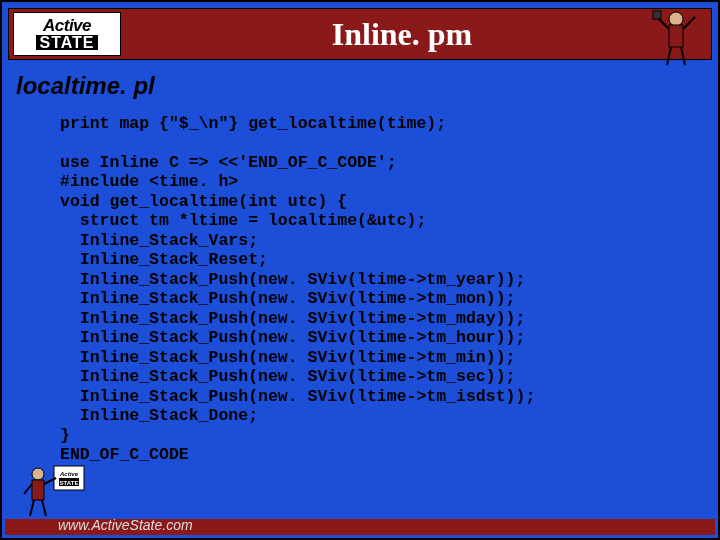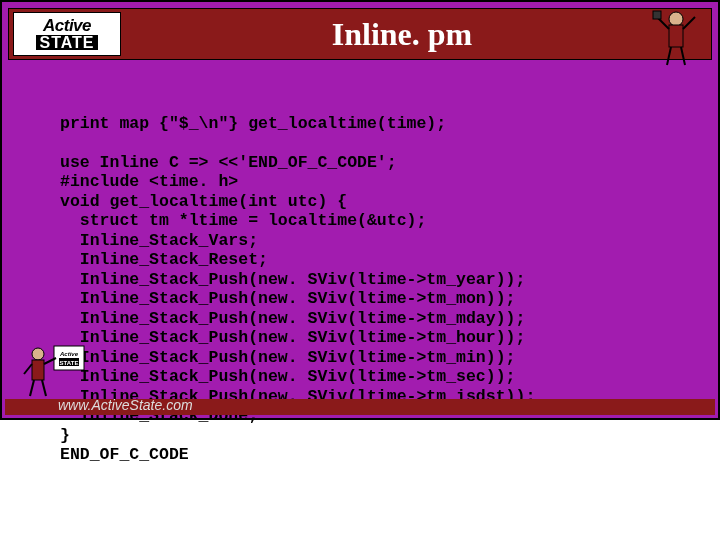--- a/index.html
+++ b/index.html
@@ -6,24 +6,24 @@
   body {
     width: 720px;
     height: 540px;
     background: #fff;
     font-family: Georgia, 'Times New Roman', serif;
     position: relative;
     overflow: hidden;
   }
   .slide {
     width: 720px;
-    height: 420px;
+    height: 540px;
     border: 2px solid #000;
     position: relative;
-    background: #a21caf;
+    background: #1d4ed8;
   }
   .header-bar {
     position: absolute;
     top: 6px;
     left: 6px;
     right: 6px;
     height: 52px;
     background: #8a1a1a;
     border: 1px solid #000;
     display: flex;
@@ -141,20 +141,21 @@
         <rect x="18" y="18" width="14" height="22" fill="#8a1a1a" stroke="#000" stroke-width="1"></rect>
         <line x1="18" y1="22" x2="6" y2="10" stroke="#000" stroke-width="2"></line>
         <line x1="32" y1="22" x2="44" y2="10" stroke="#000" stroke-width="2"></line>
         <rect x="2" y="4" width="8" height="8" fill="#333" stroke="#000"></rect>
         <line x1="20" y1="40" x2="16" y2="58" stroke="#000" stroke-width="2"></line>
         <line x1="30" y1="40" x2="34" y2="58" stroke="#000" stroke-width="2"></line>
       </svg>
     </div>
   </div>
 
+  <div class="subtitle">localtime. pl</div>
 
   <pre class="code-block">print map {"$_\n"} get_localtime(time);
 
 use Inline C =&gt; &lt;&lt;'END_OF_C_CODE';
 #include &lt;time. h&gt;
 void get_localtime(int utc) {
   struct tm *ltime = localtime(&amp;utc);
   Inline_Stack_Vars;
   Inline_Stack_Reset;
   Inline_Stack_Push(new. SViv(ltime-&gt;tm_year));

